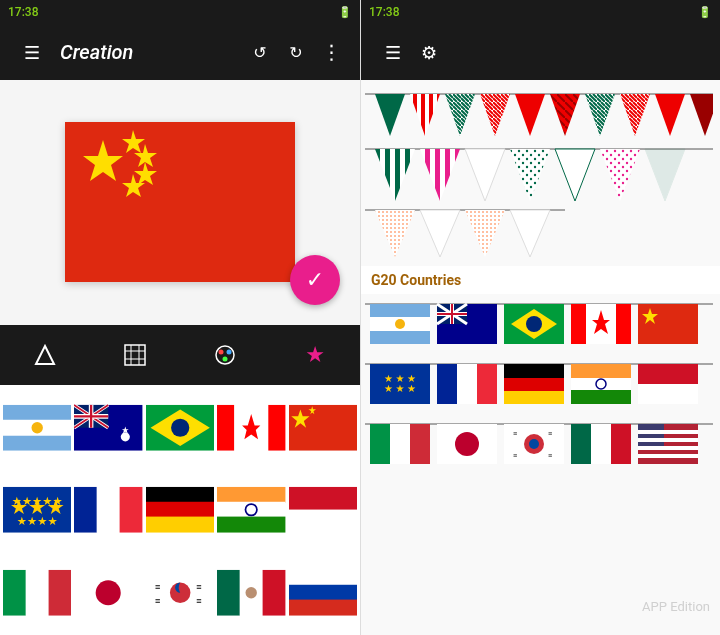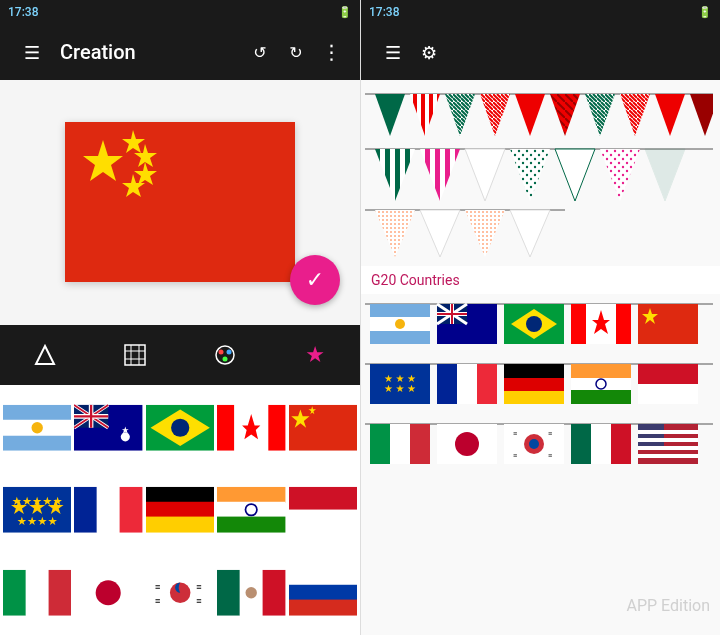--- a/index.html
+++ b/index.html
@@ -41,20 +41,21 @@
       padding: 0 12px;
       color: #fff;
       flex-shrink: 0;
     }
     .top-bar .title {
       font-size: 20px;
       font-weight: 500;
       color: #fff;
       flex: 1;
       margin-left: 12px;
+      font-style: italic;
     }
     .top-bar .icon-btn {
       width: 32px;
       height: 32px;
       display: flex;
       align-items: center;
       justify-content: center;
       cursor: pointer;
       color: #fff;
       font-size: 18px;
@@ -150,52 +151,52 @@
     .garland-display {
       flex: 1;
       background: #f9f9f9;
       position: relative;
       overflow: hidden;
     }
 
     .section-label {
       padding: 6px 10px;
       font-size: 14px;
-      color: #be185d;
-      font-weight: 400;
+      color: #a16207;
+      font-weight: 700;
       background: #fff;
     }
 
     
     .status-bar {
       height: 24px;
       background: #1a1a1a;
       display: flex;
       align-items: center;
       justify-content: space-between;
       padding: 0 8px;
       flex-shrink: 0;
     }
     .status-bar .time {
-      color: #7dd3fc;
+      color: #84cc16;
       font-size: 12px;
       font-weight: 500;
     }
     .status-bar .icons {
       display: flex;
       gap: 4px;
       align-items: center;
     }
 
     
     .watermark {
       position: absolute;
       bottom: 20px;
       right: 10px;
-      font-size: 16px;
+      font-size: 13px;
       color: rgba(180,180,180,0.6);
       text-align: center;
       line-height: 1.2;
     }
   </style>
 </head>
 <body>
 
 <div class="left-panel">
 

